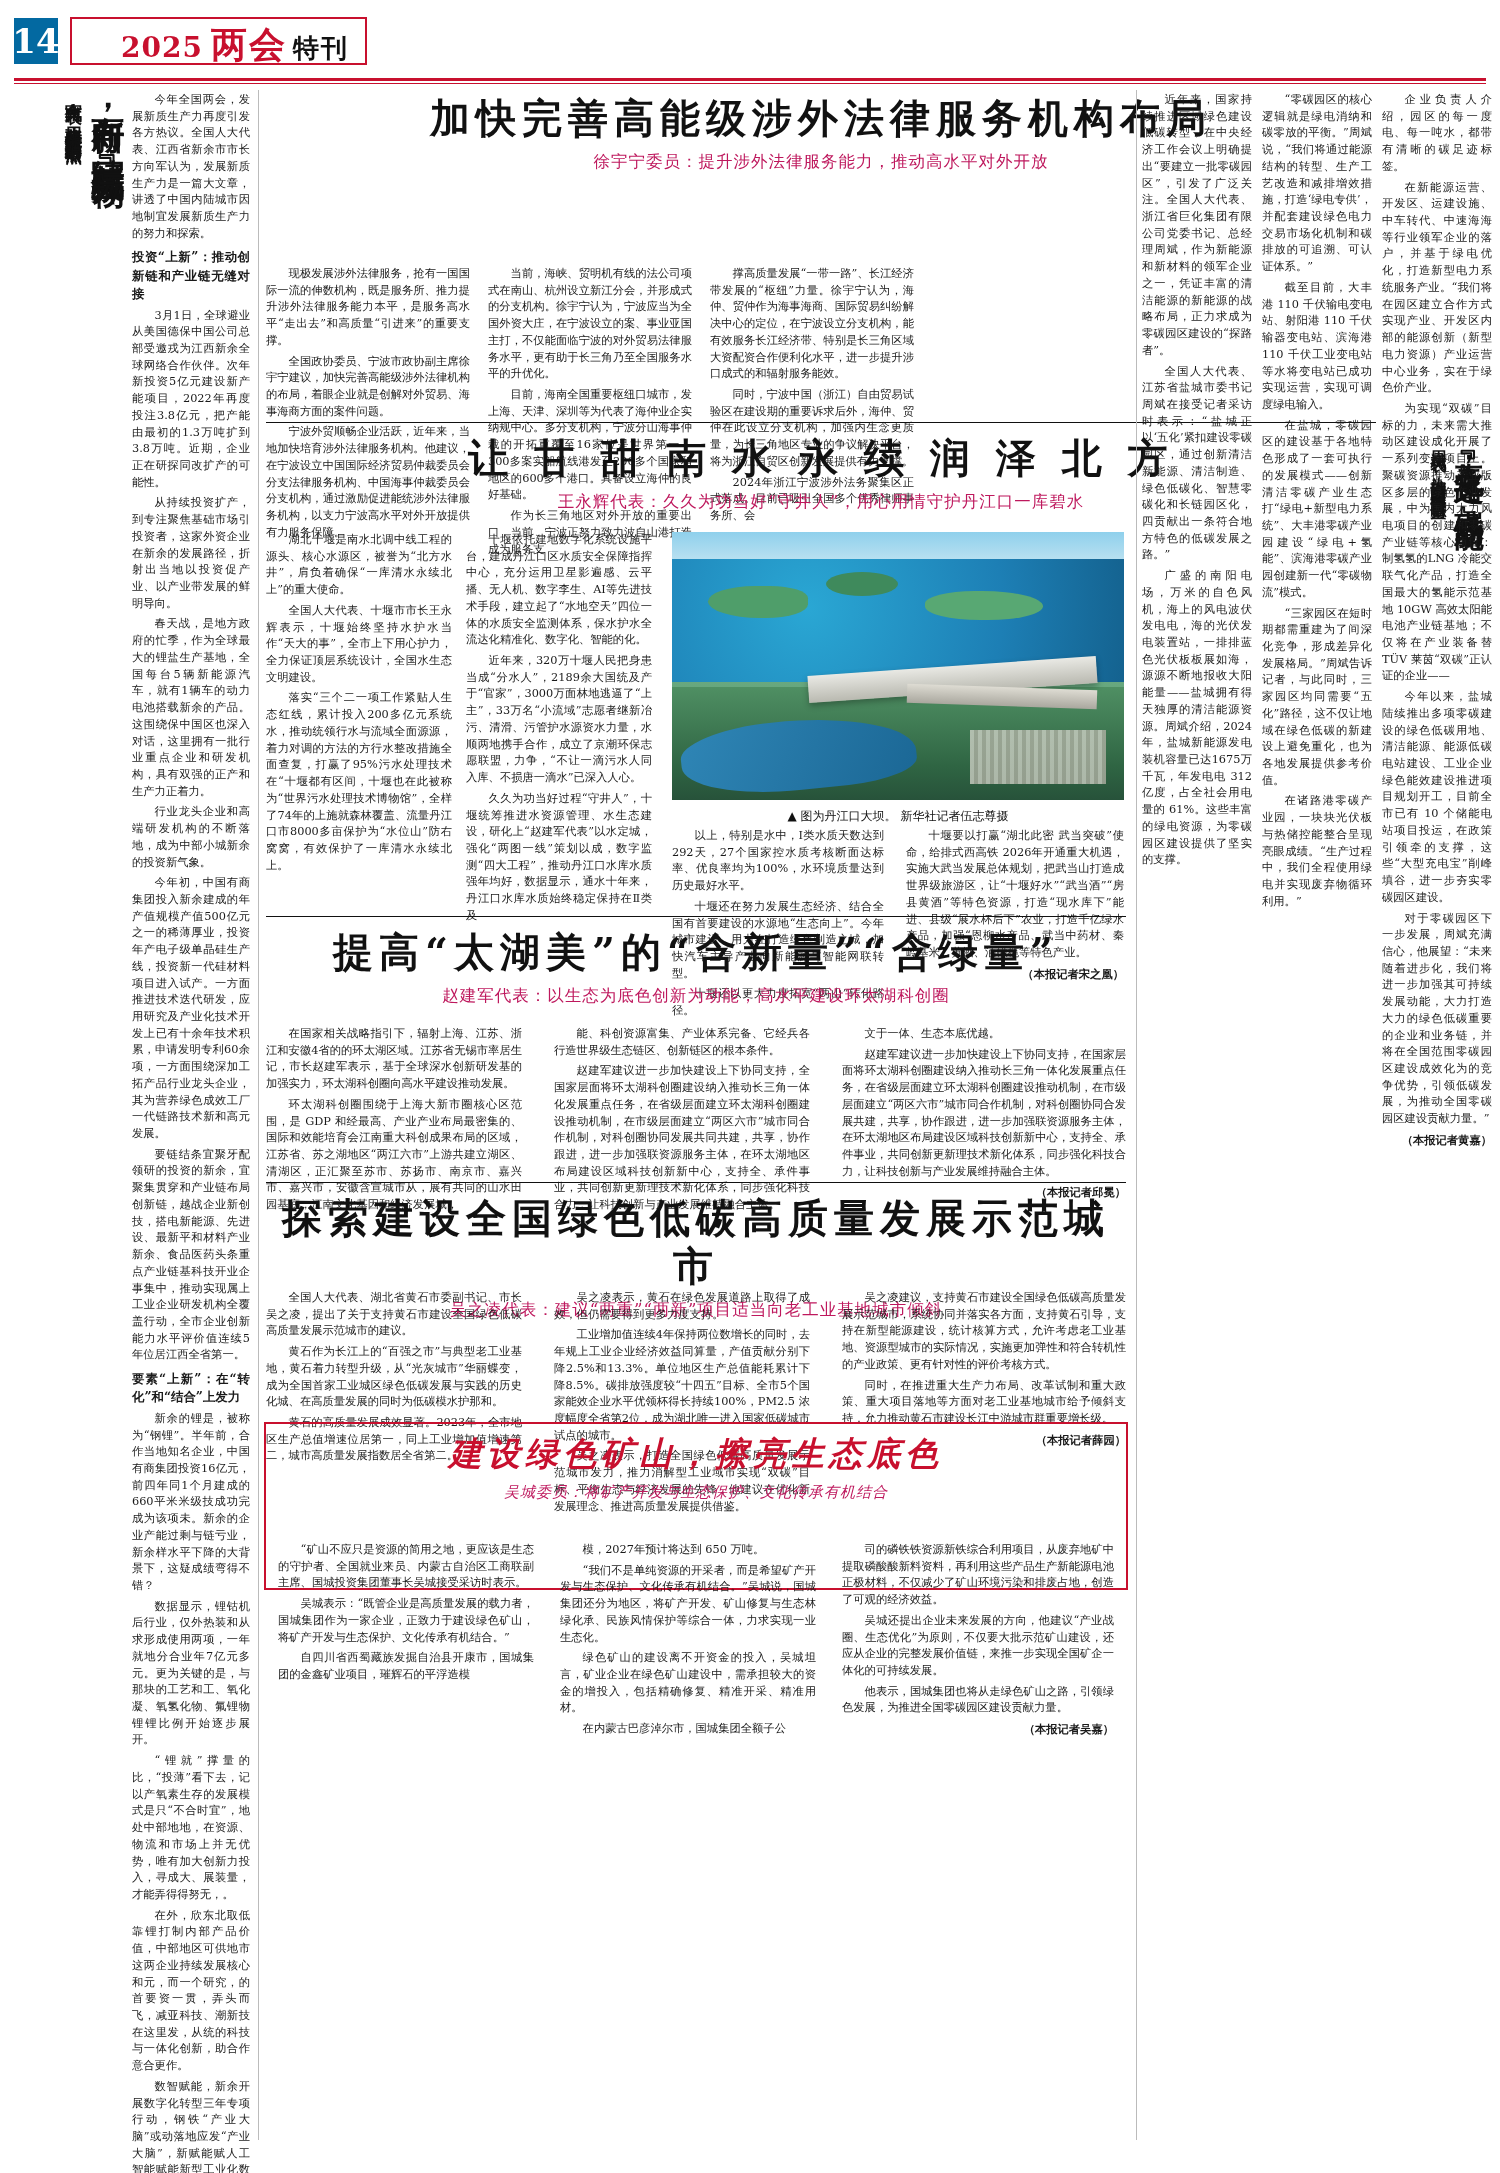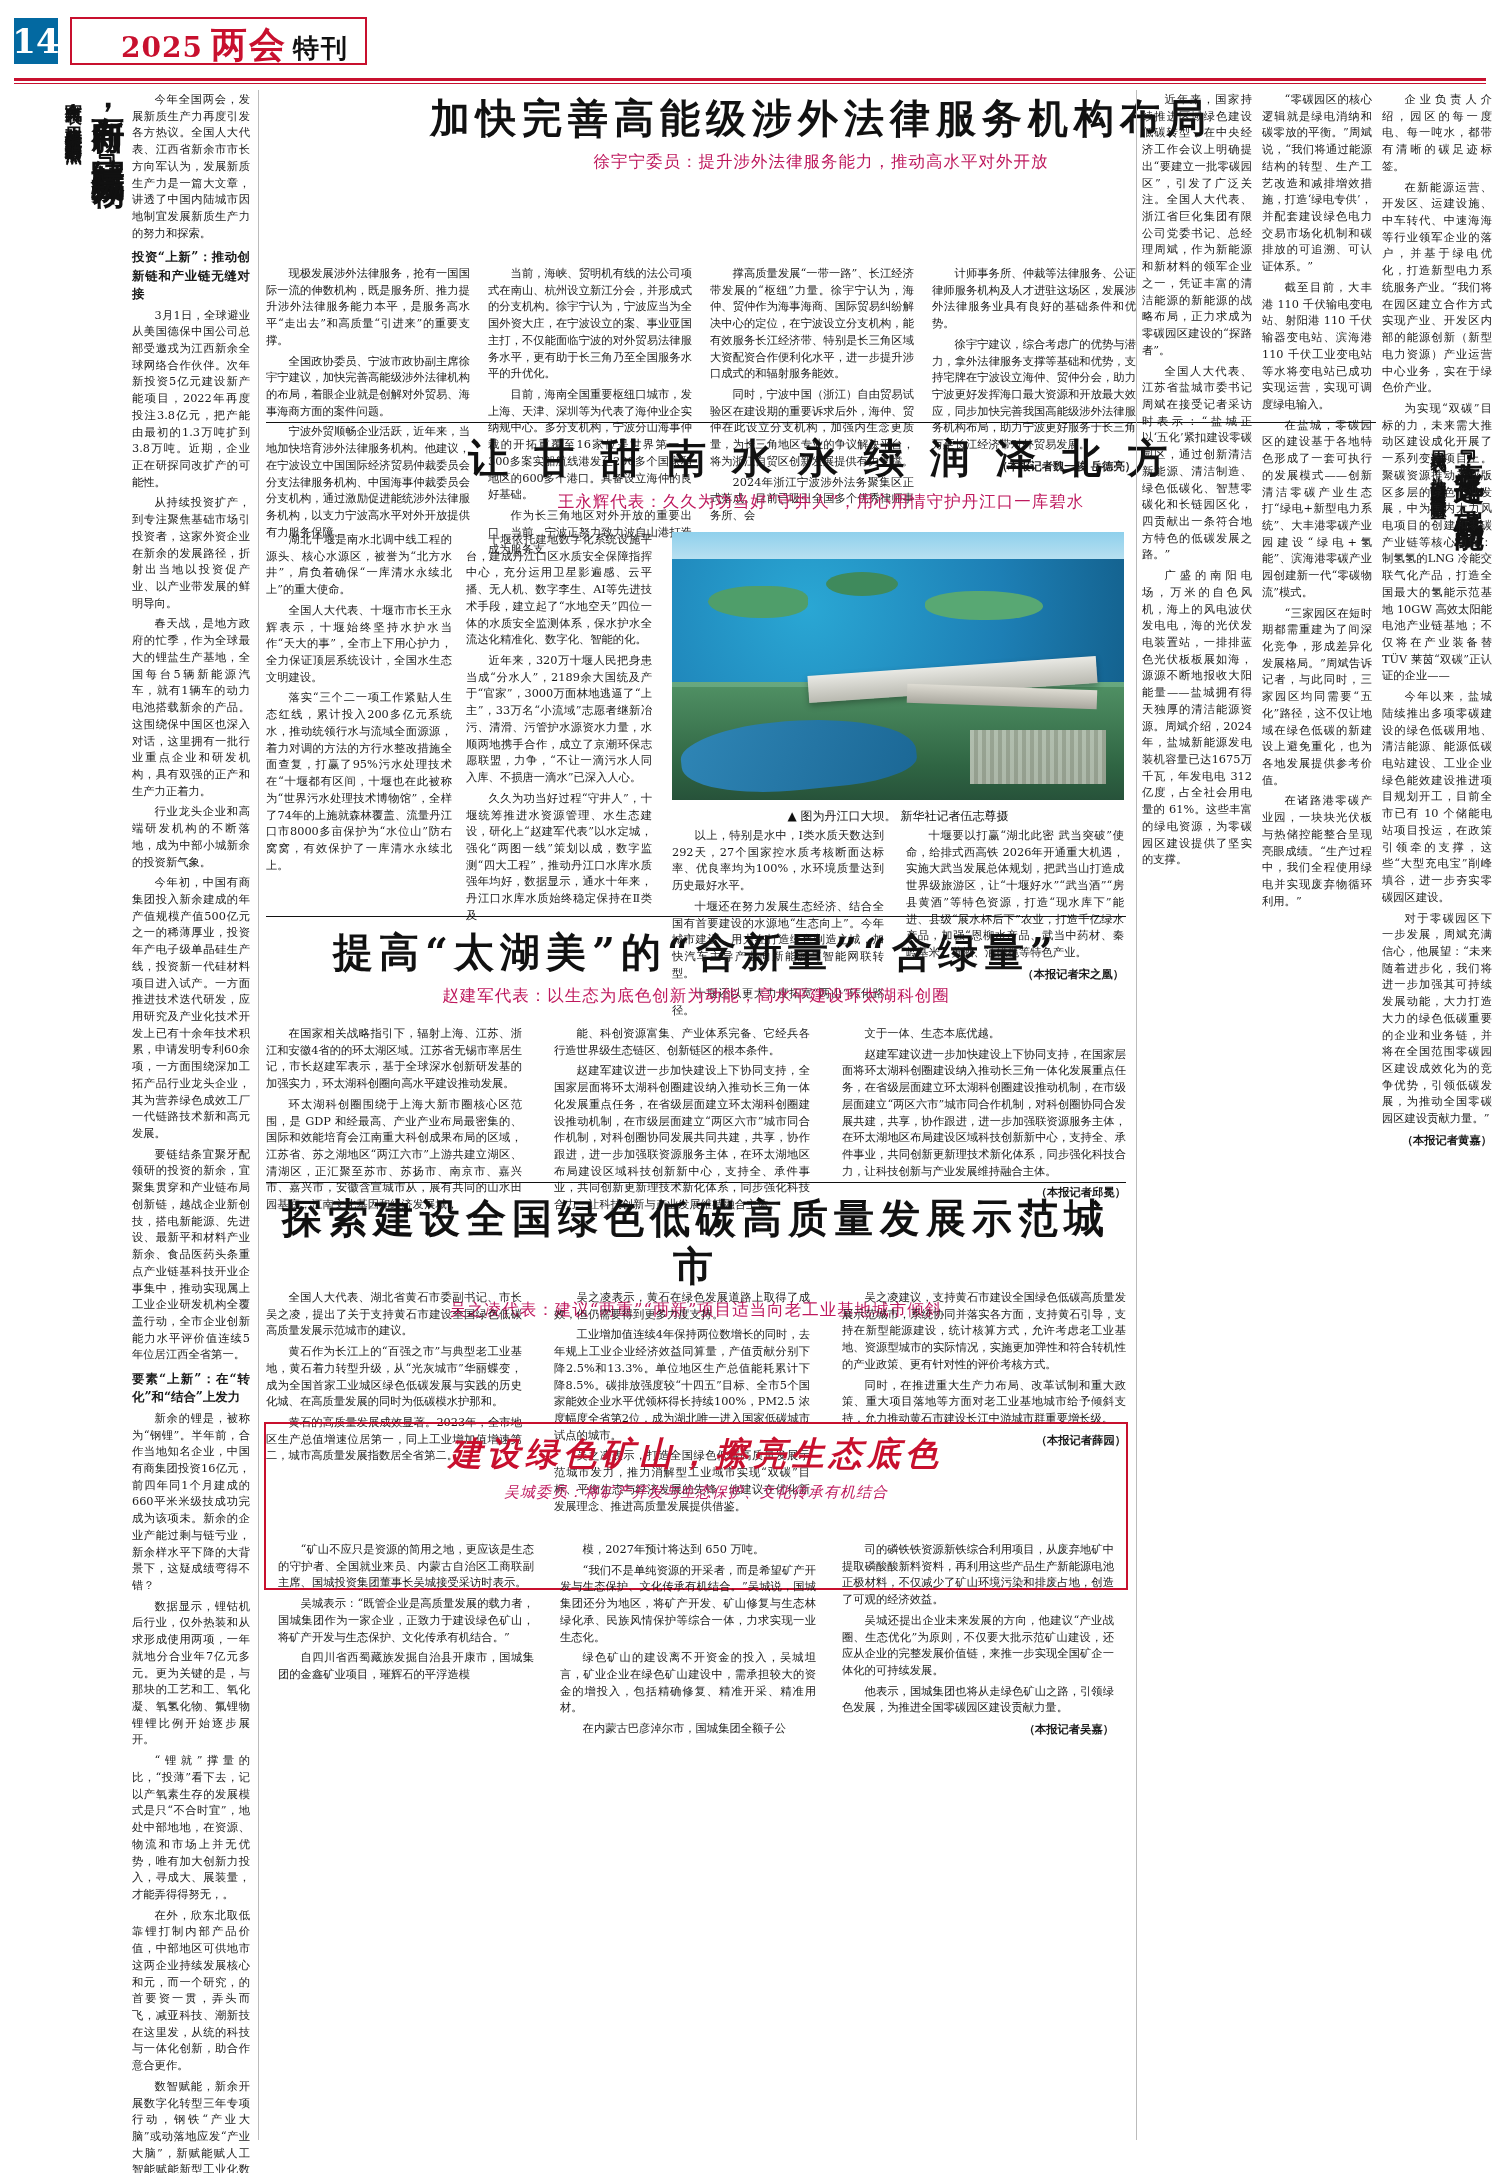--- a/index.html
+++ b/index.html
@@ -330,25 +330,20 @@
   <div class="col" style="left:474px; top:176px; width:204px;">
     <p>当前，海峡、贸明机有线的法公司项式在南山、杭州设立新江分会，并形成式的分支机构。徐宇宁认为，宁波应当为全国外资大庄，在宁波设立的案、事业亚国主打，不仅能面临宁波的对外贸易法律服务水平，更有助于长三角乃至全国服务水平的升优化。</p>
     <p>目前，海南全国重要枢纽口城市，发上海、天津、深圳等为代表了海仲业企实纳规中心。多分支机构，宁波分山海事仲裁的开拓重覆至16家位是世界第一，300多案实船航线港发至200多个国家和地区的600多个港口。具备设立海仲的良好基础。</p>
     <p>作为长三角地区对外开放的重要出口，当前，宁波正努力致力波自山港打造成为服务支</p>
   </div>
   <div class="col" style="left:696px; top:176px; width:204px;">
     <p>撑高质量发展“一带一路”、长江经济带发展的“枢纽”力量。徐宇宁认为，海仲、贸仲作为海事海商、国际贸易纠纷解决中心的定位，在宁波设立分支机构，能有效服务长江经济带、特别是长三角区域大资配资合作便利化水平，进一步提升涉口成式的和辐射服务能效。</p>
     <p>同时，宁波中国（浙江）自由贸易试验区在建设期的重要诉求后外，海仲、贸仲在此设立分支机构，加强内生念更质量，为长三角地区专业的争议解决平台，将为浙江自贸区创新发展提供有力支撑。</p>
     <p>2024年浙江宁波涉外法务聚集区正式落成。目前已吸引全国多个优秀律师事务所、会</p>
   </div>
-  <div class="col" style="left:918px; top:176px; width:204px;">
-    <p>计师事务所、仲裁等法律服务、公证律师服务机构及人才进驻这场区，发展涉外法律服务业具有良好的基础条件和优势。</p>
-    <p>徐宇宁建议，综合考虑广的优势与潜力，拿外法律服务支撑等基础和优势，支持宅牌在宁波设立海仲、贸仲分会，助力宁波更好发挥海口最大资源和开放最大效应，同步加快完善我国高能级涉外法律服务机构布局，助力宁波更好服务于长三角万至长江经济带对外贸易发展。</p>
-    <p class="byline">（本报记者魏一骏 岳德亮）</p>
-  </div>
 
   <div class="divider-h" style="left:252px; top:332px; width:1110px;"></div>
 
   <div style="position:absolute; left:252px; top:344px; width:1110px;">
     <div class="story-head">
       <div class="h1">让 甘 甜 南 水 永 续 润 泽 北 方</div>
       <div class="h2">王永辉代表：久久为功当好“守井人”，用心用情守护丹江口一库碧水</div>
     </div>
   </div>
 

